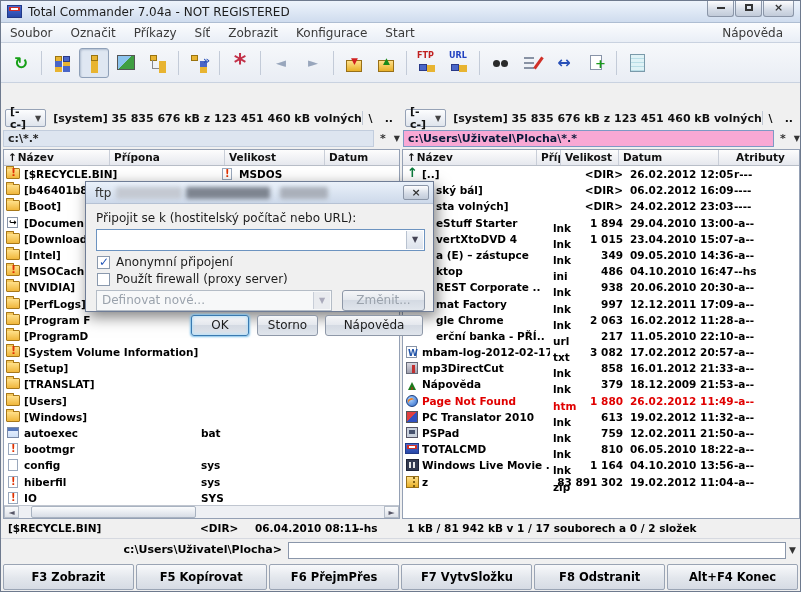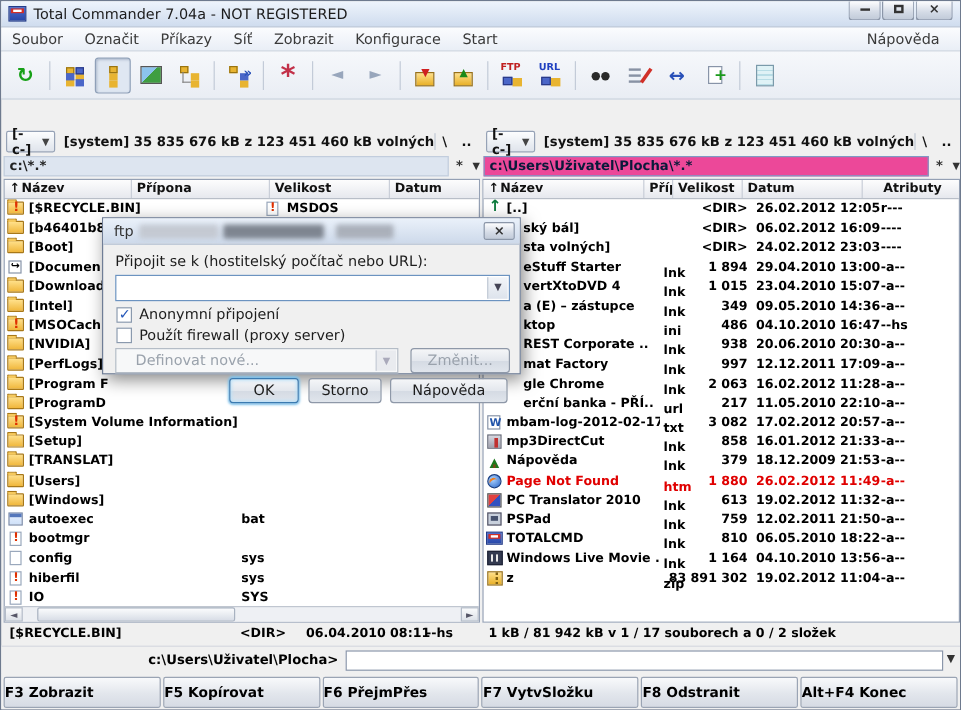--- a/index.html
+++ b/index.html
@@ -89,21 +89,21 @@
   .dcombo{height:18px;padding:0 4px;border:1px solid #96a2b6;border-radius:2px;background:linear-gradient(#fcfdfe,#dfe4ec);
     display:flex;align-items:center;gap:5px;cursor:pointer}
   .dcombo .car{font-size:8px;color:#444}
   .dinfo .dtext{margin-left:7px;white-space:nowrap}
   .dinfo .dsep{width:1px;height:14px;background:#c0c8d4;margin-left:auto}
   .dinfo .droot,.dinfo .dup{padding:0 6px;cursor:pointer}
 
   
   .pathrow{position:absolute;top:129px;height:17px;font:bold 11px/16px "DejaVu Sans",sans-serif;padding-left:4px;white-space:nowrap}
   .path-inactive{background:#dde5f0;color:#222;border:1px solid #c2cddd}
-  .path-active{background:#ec4899;color:#0a1a3a;border:1px solid #7e99c4}
+  .path-active{background:#f9a8d4;color:#0a1a3a;border:1px solid #7e99c4}
   .pbtns{position:absolute;top:129px;height:17px;display:flex;align-items:center;font:bold 11px "DejaVu Sans",sans-serif;color:#333}
   .pbtns span{padding:0 4px;cursor:pointer}
 
   
   .panelbox{position:absolute;top:148px;height:370px;background:#fff;border:1px solid #94a0b4}
   .phead{height:16px;display:flex;background:linear-gradient(#fdfdfd,#e6e8ee);border-bottom:1px solid #b8bec8;
     font:bold 10.5px/15px "DejaVu Sans",sans-serif;color:#111}
   .hcell{border-right:1px solid #c9ced8;padding-left:4px;overflow:hidden;white-space:nowrap;cursor:pointer}
   .hcell:last-child{border-right:none;flex:1}
   .sort{font-style:normal;margin-right:1px}
@@ -178,21 +178,21 @@
 
   
   .cmdline{position:absolute;left:0;top:537px;right:0;height:23px;background:#f0f0f0;border-top:1px solid #d6d9e0}
   .prompt{position:absolute;right:518px;top:4px;font:bold 11px "DejaVu Sans",sans-serif;color:#000}
   .cmdinput{position:absolute;left:287px;top:3px;width:498px;height:17px;background:#fff;border:1px solid #8a96aa}
   .cmddrop{position:absolute;left:788px;top:6px;font-size:9px;color:#333;cursor:pointer}
 
   
   .fkeys{position:absolute;left:0;top:560px;right:0;height:32px;display:flex;align-items:center;padding:2px;gap:2px;background:#f0f0f0}
   .fkey{flex:1;height:26px;background:linear-gradient(#f8f9fb,#e2e6ec 55%,#d6dbe4);border:1px solid #9aa4b4;border-radius:2px;
-    font:bold 11.5px/24px "DejaVu Sans",sans-serif;color:#000;cursor:pointer}
+    font:bold 11.5px/24px "DejaVu Sans",sans-serif;text-align:center;color:#000;cursor:pointer}
 
   
   .dialog{position:absolute;left:84px;top:180px;width:349px;height:131px;background:#f0f0f0;
     border:1px solid #6f7d96;box-shadow:3px 5px 14px rgba(0,0,0,.5);z-index:50;font:12px "DejaVu Sans",sans-serif;color:#1c1c1c}
   .dtitle{position:relative;height:22px;background:linear-gradient(#eaf1fa,#cdd9ea);border-bottom:1px solid #b6c2d4}
   .dtitle .dtext{position:absolute;left:9px;top:4px;font-size:12px;color:#333}
   .blurchip{position:absolute;top:5px;height:12px;border-radius:2px;filter:blur(2px)}
   .chip1{left:30px;width:66px;background:#c4c9d2}
   .chip2{left:100px;width:84px;background:#7e8590}
   .chip3{left:194px;width:48px;background:#aab0ba}
@@ -200,21 +200,21 @@
     border:1px solid #8b96a8;border-radius:2px;text-align:center;font:bold 11px/13px "DejaVu Sans",sans-serif;color:#333;cursor:pointer}
   .dlabel{position:absolute;left:10px;top:29px}
   .dcombo-main{position:absolute;left:10px;top:47px;width:329px;height:22px;background:#fff;border:1px solid #6c93c0}
   .dcombo-main .car{position:absolute;right:1px;top:1px;bottom:1px;width:17px;background:linear-gradient(#f2f5f9,#dde3ec);
     border-left:1px solid #b8c2d0;text-align:center;font-size:8px;line-height:18px;color:#445;cursor:pointer}
   .cbrow{position:absolute;left:11px;display:flex;align-items:center;gap:6px;cursor:pointer}
   .cb1{top:73px}.cb2{top:90px}
   .cb{position:relative;width:13px;height:13px;background:#fff;border:1px solid #8a99ad}
   .cb.checked::before{content:"✓";position:absolute;left:1px;top:-2px;color:#2456b8;font:bold 12px/14px "DejaVu Sans",sans-serif}
   .dcombo-dis{position:absolute;left:10px;top:108px;width:236px;height:21px;background:#f7f8f9;border:1px solid #b4bcc6;color:#9aa2ac;
-    padding:2px 0 0 16px}
+    padding:2px 0 0 5px}
   .dcombo-dis .car{position:absolute;right:1px;top:1px;bottom:1px;width:17px;background:#e9ebef;border-left:1px solid #c8ced8;
     text-align:center;font-size:8px;line-height:17px;color:#aab}
   .dbtn{position:absolute;top:133px;height:21px;background:linear-gradient(#f5f6f8,#e3e7ed 50%,#d4dae3 50%,#e0e5ec);
     border:1px solid #8e98a8;border-radius:3px;text-align:center;font:12px/19px "DejaVu Sans",sans-serif;color:#1c1c1c;cursor:pointer}
   .dbtn.disabled{top:108px;color:#9aa2ac}
   .btn-change{left:256px;width:83px}
   .btn-ok{left:105px;width:58px;border-color:#3a7ab0;box-shadow:0 0 2px 1px #7ec0ea, inset 0 0 3px 1px #b8e0f8}
   .btn-cancel{left:171px;width:61px}
   .btn-help{left:239px;width:98px}
 </style>

